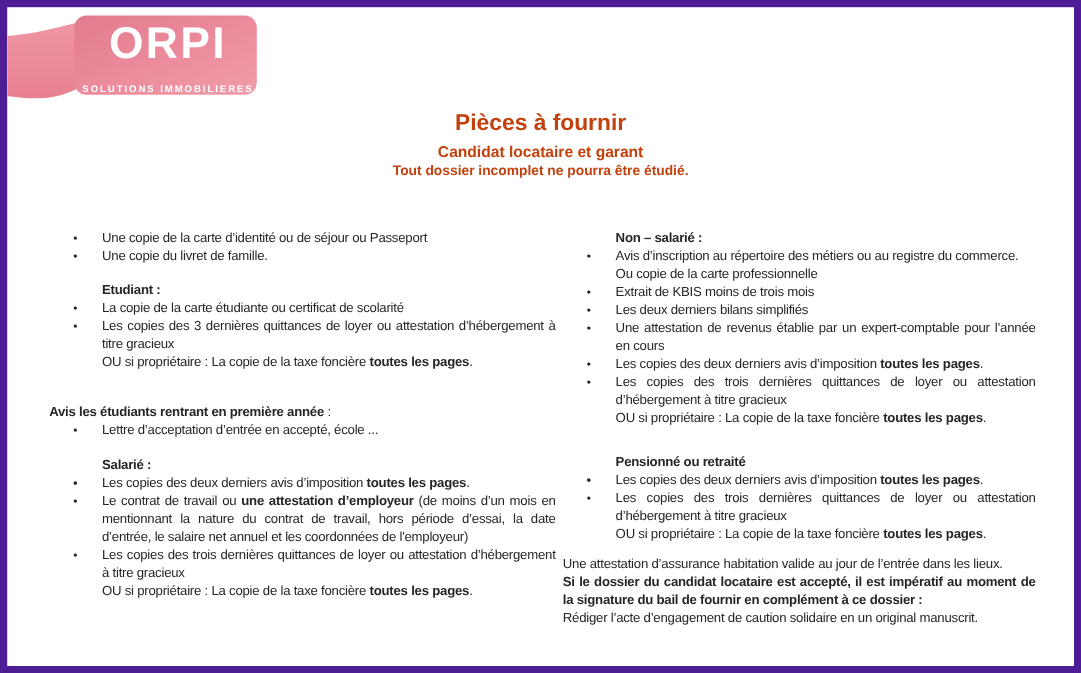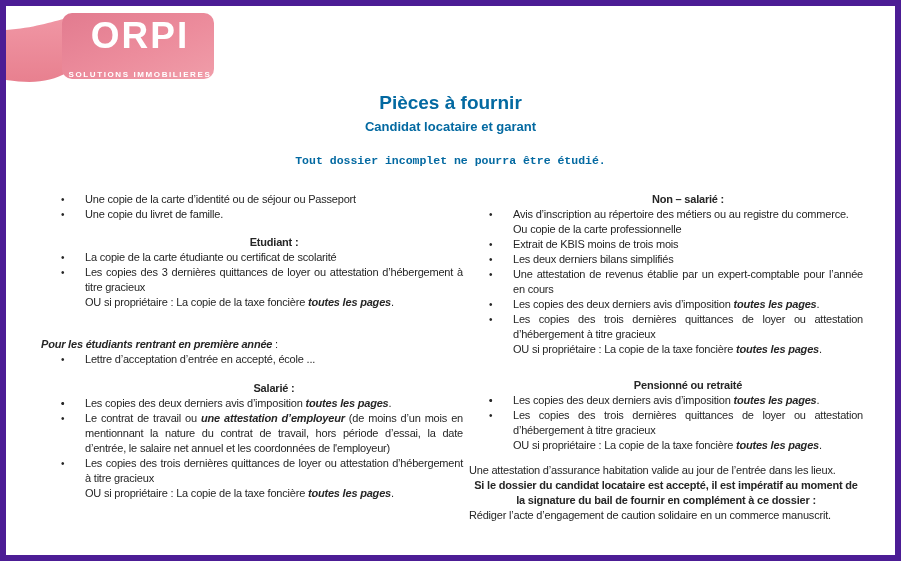--- a/index.html
+++ b/index.html
@@ -13,35 +13,35 @@
   .logo svg{position:absolute;left:0;top:0;}
   .logo-brand{
     position:absolute;left:60px;top:8px;width:148px;text-align:center;
     font-size:37px;font-weight:bold;color:#ffffff;letter-spacing:2px;line-height:40px;
   }
   .logo-tagline{
     position:absolute;left:60px;top:62px;width:148px;text-align:center;
     font-size:8px;font-weight:bold;color:#ffffff;letter-spacing:1.6px;
   }
   
-  .header{position:absolute;left:0;top:86px;width:100%;text-align:center;color:#0369a1;}
+  .header{position:absolute;left:0;top:86px;width:100%;text-align:center;color:#c2410c;}
   .title{font-size:19px;font-weight:bold;line-height:22px;}
   .subtitle{font-size:13px;font-weight:bold;margin-top:5px;}
-  .warning{font-size:11.5px;font-weight:bold;margin-top:20px;font-family:Liberation Mono, monospace;}
+  .warning{font-size:11.5px;font-weight:bold;margin-top:3px;}
   
   .col{position:absolute;top:186px;}
   .col-left{left:35px;width:422px;}
   .col-right{left:463px;width:394px;}
   .line{font-size:11px;line-height:15px;letter-spacing:-0.2px;}
   .indent{padding-left:44px;}
   .bullet{position:relative;padding-left:44px;}
   .marker{position:absolute;left:20px;top:0;font-size:10px;}
   .justify{text-align:justify;}
-  .heading{font-weight:bold;text-align:center;}
-  .b{font-weight:bold;font-style:italic;}
+  .heading{font-weight:bold;}
+  .b{font-weight:bold;}
 </style>
 </head>
 <body>
 
 <div class="page">
 
   <div class="logo">
     <svg width="230" height="82" viewBox="0 0 230 82">
       <defs>
         <linearGradient id="plateGrad" x1="0" y1="0" x2="1" y2="1">
@@ -69,21 +69,21 @@
 
   <div class="col col-left" id="col-left">
       <div class="line bullet"><span class="marker">•</span><span><span>Une copie de la carte d’identité ou de séjour ou Passeport</span></span></div>
       <div class="line bullet"><span class="marker">•</span><span><span>Une copie du livret de famille.</span></span></div>
       <div style="height: 13px;"></div>
       <div class="line heading indent"><span>Etudiant :</span></div>
       <div class="line bullet"><span class="marker">•</span><span><span>La copie de la carte étudiante ou certificat de scolarité</span></span></div>
       <div class="line bullet justify"><span class="marker">•</span><span><span>Les copies des 3 dernières quittances de loyer ou attestation d’hébergement à titre gracieux</span></span></div>
       <div class="line indent"><span>OU si propriétaire : La copie de la taxe foncière </span><span class="b">toutes les pages</span><span>.</span></div>
       <div style="height: 27px;"></div>
-      <div class="line"><span class="b">Pour les étudiants rentrant en première année</span><span> :</span></div>
+      <div class="line"><span class="b">Avis les étudiants rentrant en première année</span><span> :</span></div>
       <div class="line bullet"><span class="marker">•</span><span><span>Lettre d’acceptation d’entrée en accepté, école ...</span></span></div>
       <div style="height: 14px;"></div>
       <div class="line heading indent"><span>Salarié :</span></div>
       <div class="line bullet"><span class="marker">•</span></div>
       <div class="line bullet"><span class="marker">•</span><span><span>Les copies des deux derniers avis d’imposition </span><span class="b">toutes les pages</span><span>.</span></span></div>
       <div class="line bullet justify"><span class="marker">•</span><span><span>Le contrat de travail ou </span><span class="b">une attestation d’employeur</span><span> (de moins d’un mois en mentionnant la nature du contrat de travail, hors période d’essai, la date d’entrée, le salaire net annuel et les coordonnées de l'employeur)</span></span></div>
       <div class="line bullet justify"><span class="marker">•</span><span><span>Les copies des trois dernières quittances de loyer ou attestation d’hébergement à titre gracieux</span></span></div>
       <div class="line indent"><span>OU si propriétaire : La copie de la taxe foncière </span><span class="b">toutes les pages</span><span>.</span></div>
     </div>
   <div class="col col-right" id="col-right">
@@ -98,16 +98,16 @@
       <div class="line indent"><span>OU si propriétaire : La copie de la taxe foncière </span><span class="b">toutes les pages</span><span>.</span></div>
       <div style="height: 21px;"></div>
       <div class="line heading indent"><span>Pensionné ou retraité</span></div>
       <div class="line bullet"><span class="marker">•</span></div>
       <div class="line bullet"><span class="marker">•</span><span><span>Les copies des deux derniers avis d’imposition </span><span class="b">toutes les pages</span><span>.</span></span></div>
       <div class="line bullet justify"><span class="marker">•</span><span><span>Les copies des trois dernières quittances de loyer ou attestation d’hébergement à titre gracieux</span></span></div>
       <div class="line indent"><span>OU si propriétaire : La copie de la taxe foncière </span><span class="b">toutes les pages</span><span>.</span></div>
       <div style="height: 10px;"></div>
       <div class="line"><span>Une attestation d’assurance habitation valide au jour de l’entrée dans les lieux.</span></div>
       <div class="line justify heading"><span>Si le dossier du candidat locataire est accepté, il est impératif au moment de la signature du bail de fournir en complément à ce dossier :</span></div>
-      <div class="line"><span>Rédiger l’acte d’engagement de caution solidaire en un commerce manuscrit.</span></div>
+      <div class="line"><span>Rédiger l’acte d’engagement de caution solidaire en un original manuscrit.</span></div>
     </div>
 
 </div>
 
 </body></html>

